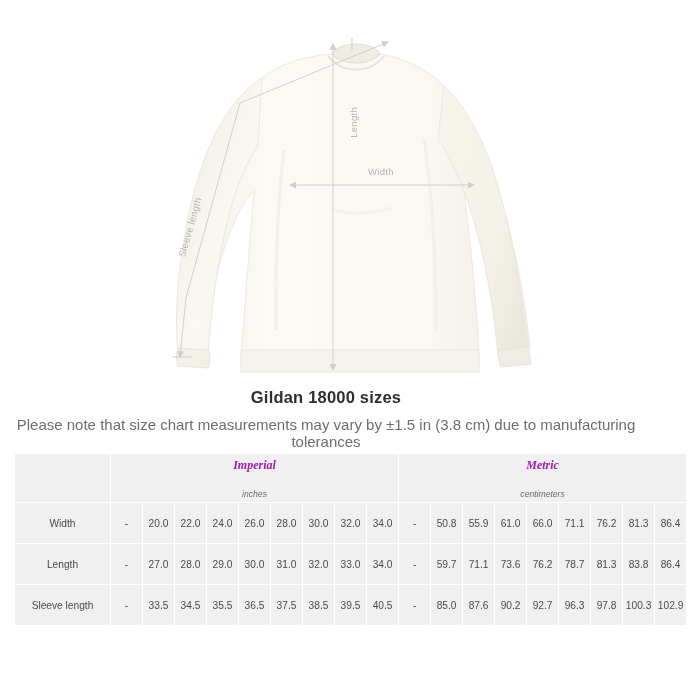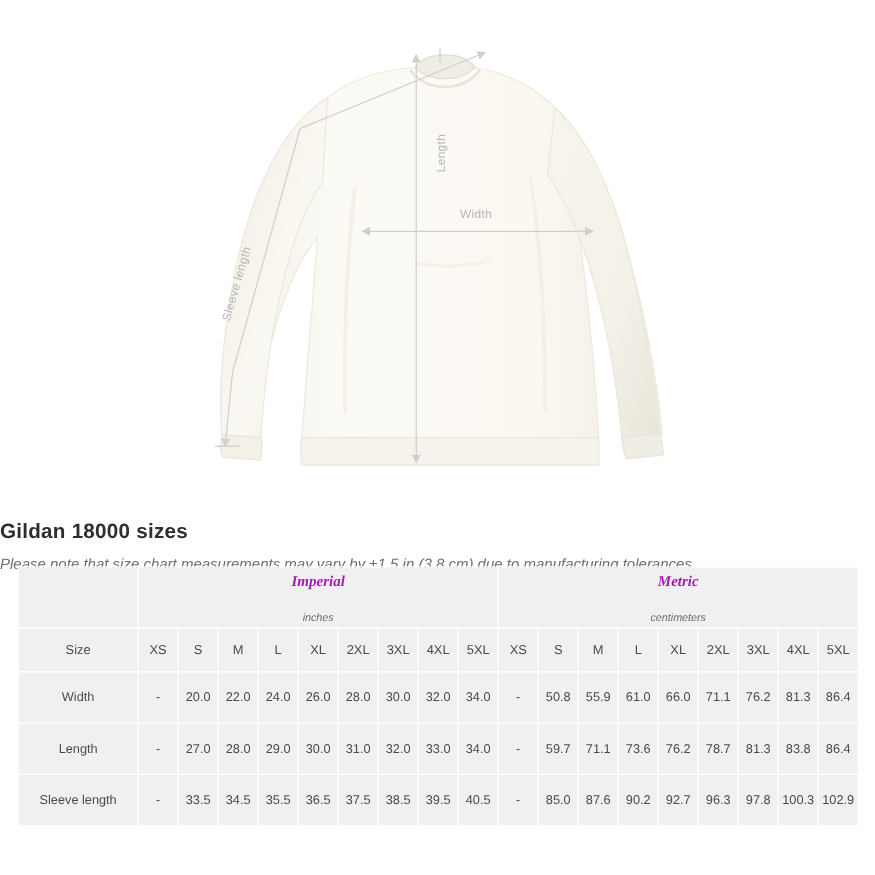--- a/index.html
+++ b/index.html
@@ -43,35 +43,34 @@
     white-space: nowrap;
   }
   .dim-label.vertical {
     transform-origin: left top;
   }
 
   
   .title-block {
     position: absolute;
     left: 0;
-    top: 416px;
+    top: 388px;
     width: 652px;
-    text-align: left;
+    text-align: center;
   }
   .chart-title {
     font-size: 16.5px;
     font-weight: bold;
     color: #2e2e2e;
     letter-spacing: .2px;
     margin: 0;
   }
   .chart-note {
-    font-size: 12px;
+    font-size: 15px;
     color: #6d6d6d;
-    font-style: italic;
     margin-top: 9px;
   }
 
   
   .table-wrap {
     position: absolute;
     left: 14px;
     top: 453px;
     width: 672px;
   }
@@ -258,41 +257,20 @@
         <td colspan="9">
           <div class="unit-sys">Imperial</div>
           <div class="unit-sub">inches</div>
         </td>
         <td colspan="9">
           <div class="unit-sys">Metric</div>
           <div class="unit-sub">centimeters</div>
         </td>
       </tr>
 
-      <tr class="head-row">
-        <td class="row-label">Size</td>
-        <td>XS</td>
-        <td>S</td>
-        <td>M</td>
-        <td>L</td>
-        <td>XL</td>
-        <td>2XL</td>
-        <td>3XL</td>
-        <td>4XL</td>
-        <td>5XL</td>
-        <td>XS</td>
-        <td>S</td>
-        <td>M</td>
-        <td>L</td>
-        <td>XL</td>
-        <td>2XL</td>
-        <td>3XL</td>
-        <td>4XL</td>
-        <td>5XL</td>
-      </tr>
 
       <tr class="data-row">
         <td class="row-label">Width</td>
         <td>-</td>
         <td>20.0</td>
         <td>22.0</td>
         <td>24.0</td>
         <td>26.0</td>
         <td>28.0</td>
         <td>30.0</td>

